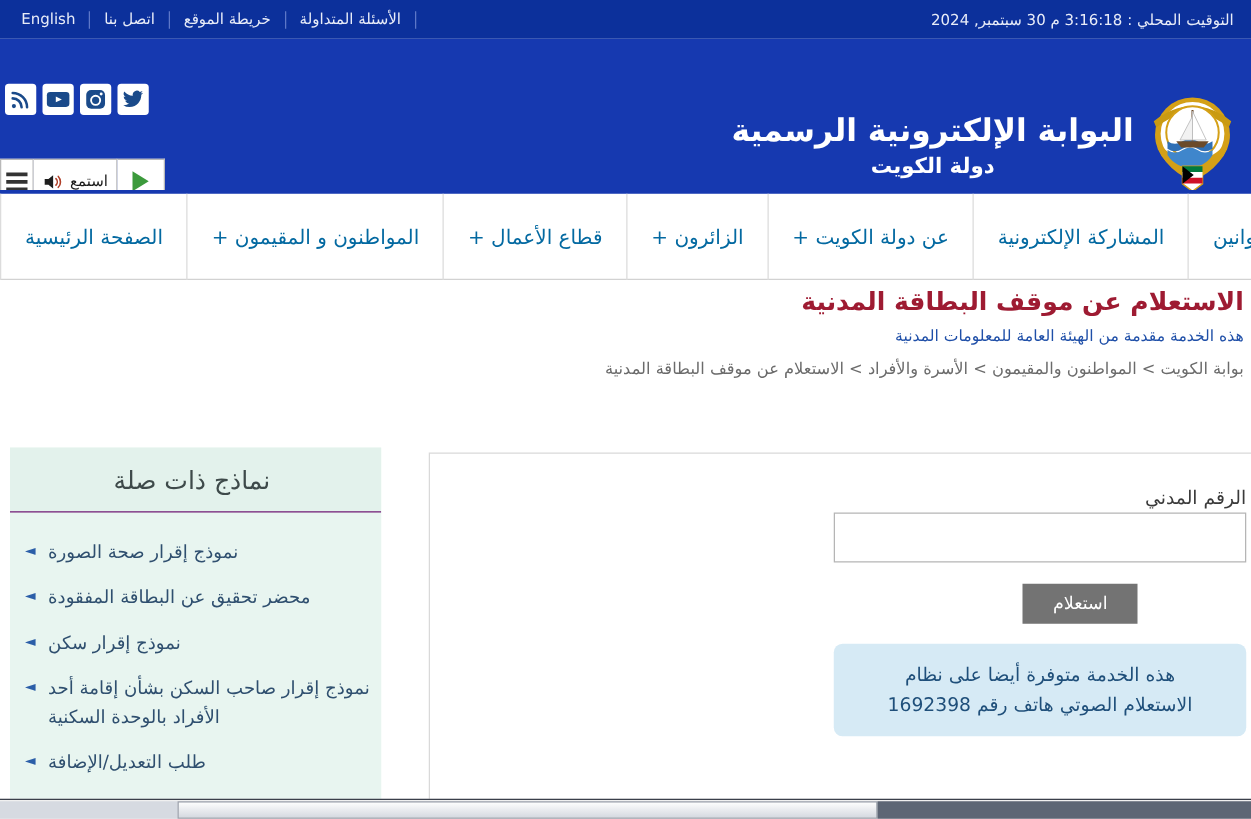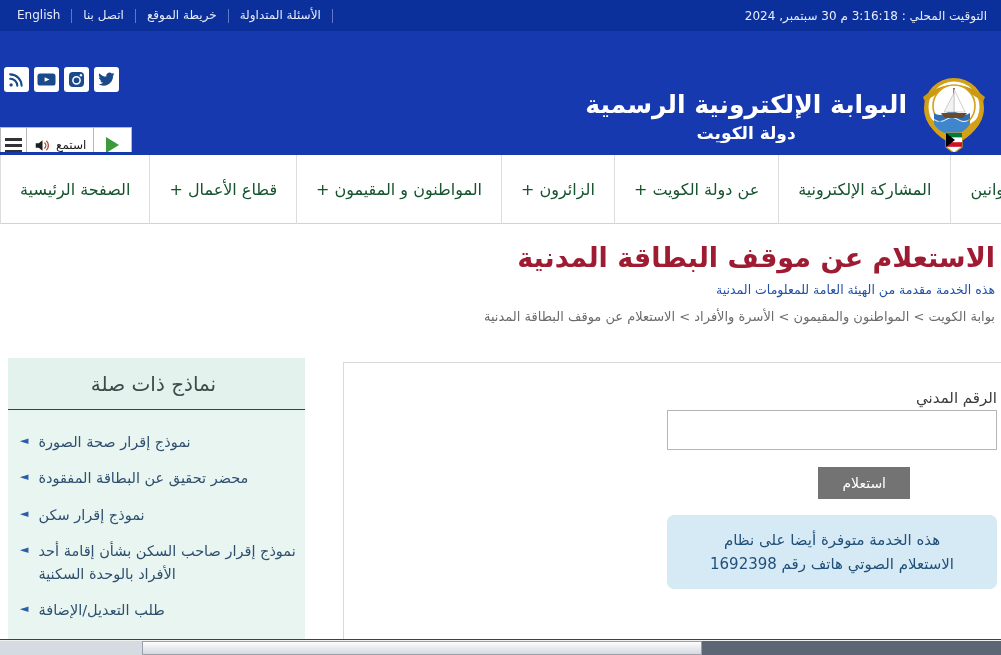--- a/index.html
+++ b/index.html
@@ -176,43 +176,42 @@
     justify-content: flex-start;
     direction: rtl;
   }
   .nav-item {
     display: flex;
     align-items: center;
     justify-content: center;
     padding: 0 19px;
     height: 69px;
     border-left: 1px solid #dcdcdc;
-    color: #14532d;
+    color: #0369a1;
     font-size: 16px;
     white-space: nowrap;
     cursor: pointer;
   }
   .nav-item:first-child { border-right: none; }
 
   
   .titleblock {
     position: absolute;
     top: 228px; left: 0;
     width: 1001px;
     text-align: right;
     padding-right: 6px;
     direction: rtl;
   }
   .page-title {
     color: #9e1b32;
-    font-size: 27px;
+    font-size: 20px;
     font-weight: bold;
     line-height: 1.3;
     white-space: nowrap;
-    margin-top: 12px;
   }
   .page-subtitle {
     color: #1f4fa8;
     font-size: 12.5px;
     font-weight: normal;
     margin-top: 7px;
     white-space: nowrap;
   }
   .breadcrumb {
     color: #6b6b6b;
@@ -473,22 +472,22 @@
     </div>
     <div class="brand-text">
       <div class="brand-title">البوابة الإلكترونية الرسمية</div>
       <div class="brand-sub">دولة  الكويت</div>
     </div>
   </div>
 </div>
 
 <div class="navbar">
   <div class="nav-item">الصفحة الرئيسية</div>
+  <div class="nav-item">المواطنون و المقيمون +</div>
   <div class="nav-item">قطاع الأعمال +</div>
-  <div class="nav-item">المواطنون و المقيمون +</div>
   <div class="nav-item">الزائرون +</div>
   <div class="nav-item">عن دولة الكويت +</div>
   <div class="nav-item">المشاركة الإلكترونية</div>
   <div class="nav-item">التشريعات والقوانين</div>
 </div>
 
 <div class="titleblock">
   <div class="page-title">الاستعلام عن موقف البطاقة المدنية</div>
   <div class="page-subtitle">هذه الخدمة مقدمة من الهيئة العامة للمعلومات المدنية</div>
   <div class="breadcrumb">بوابة الكويت &gt; المواطنون والمقيمون &gt; الأسرة والأفراد &gt; الاستعلام عن موقف البطاقة المدنية</div>

